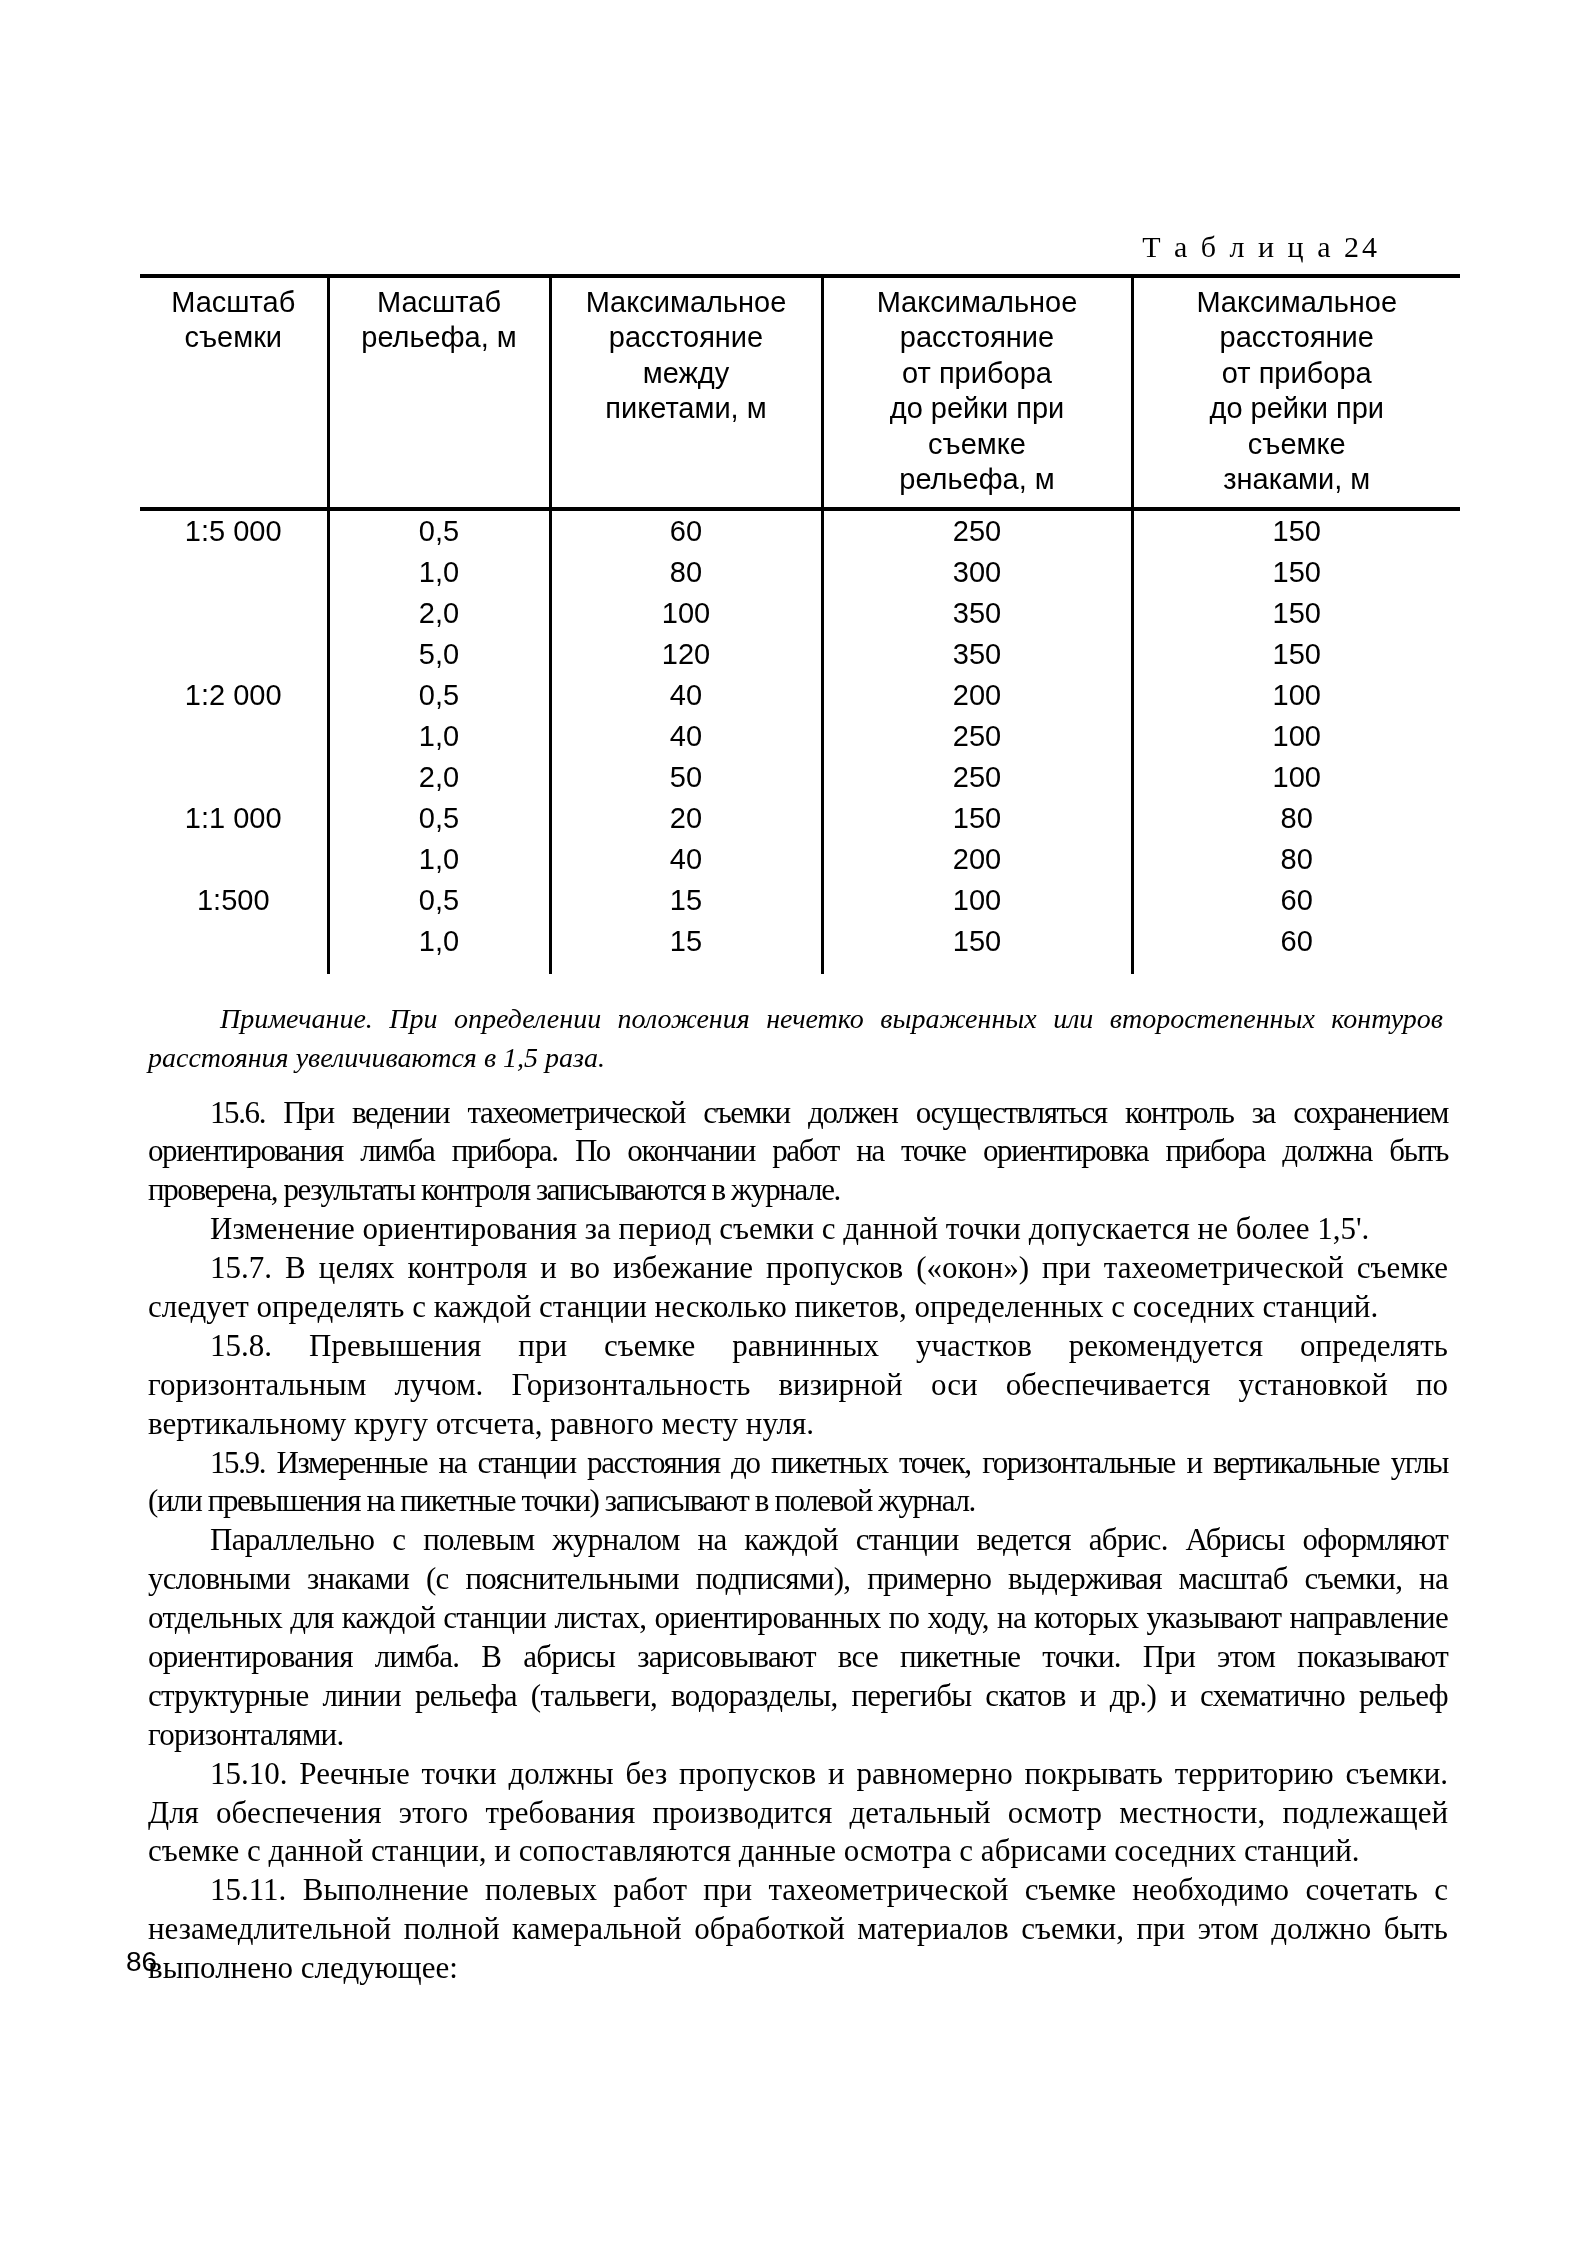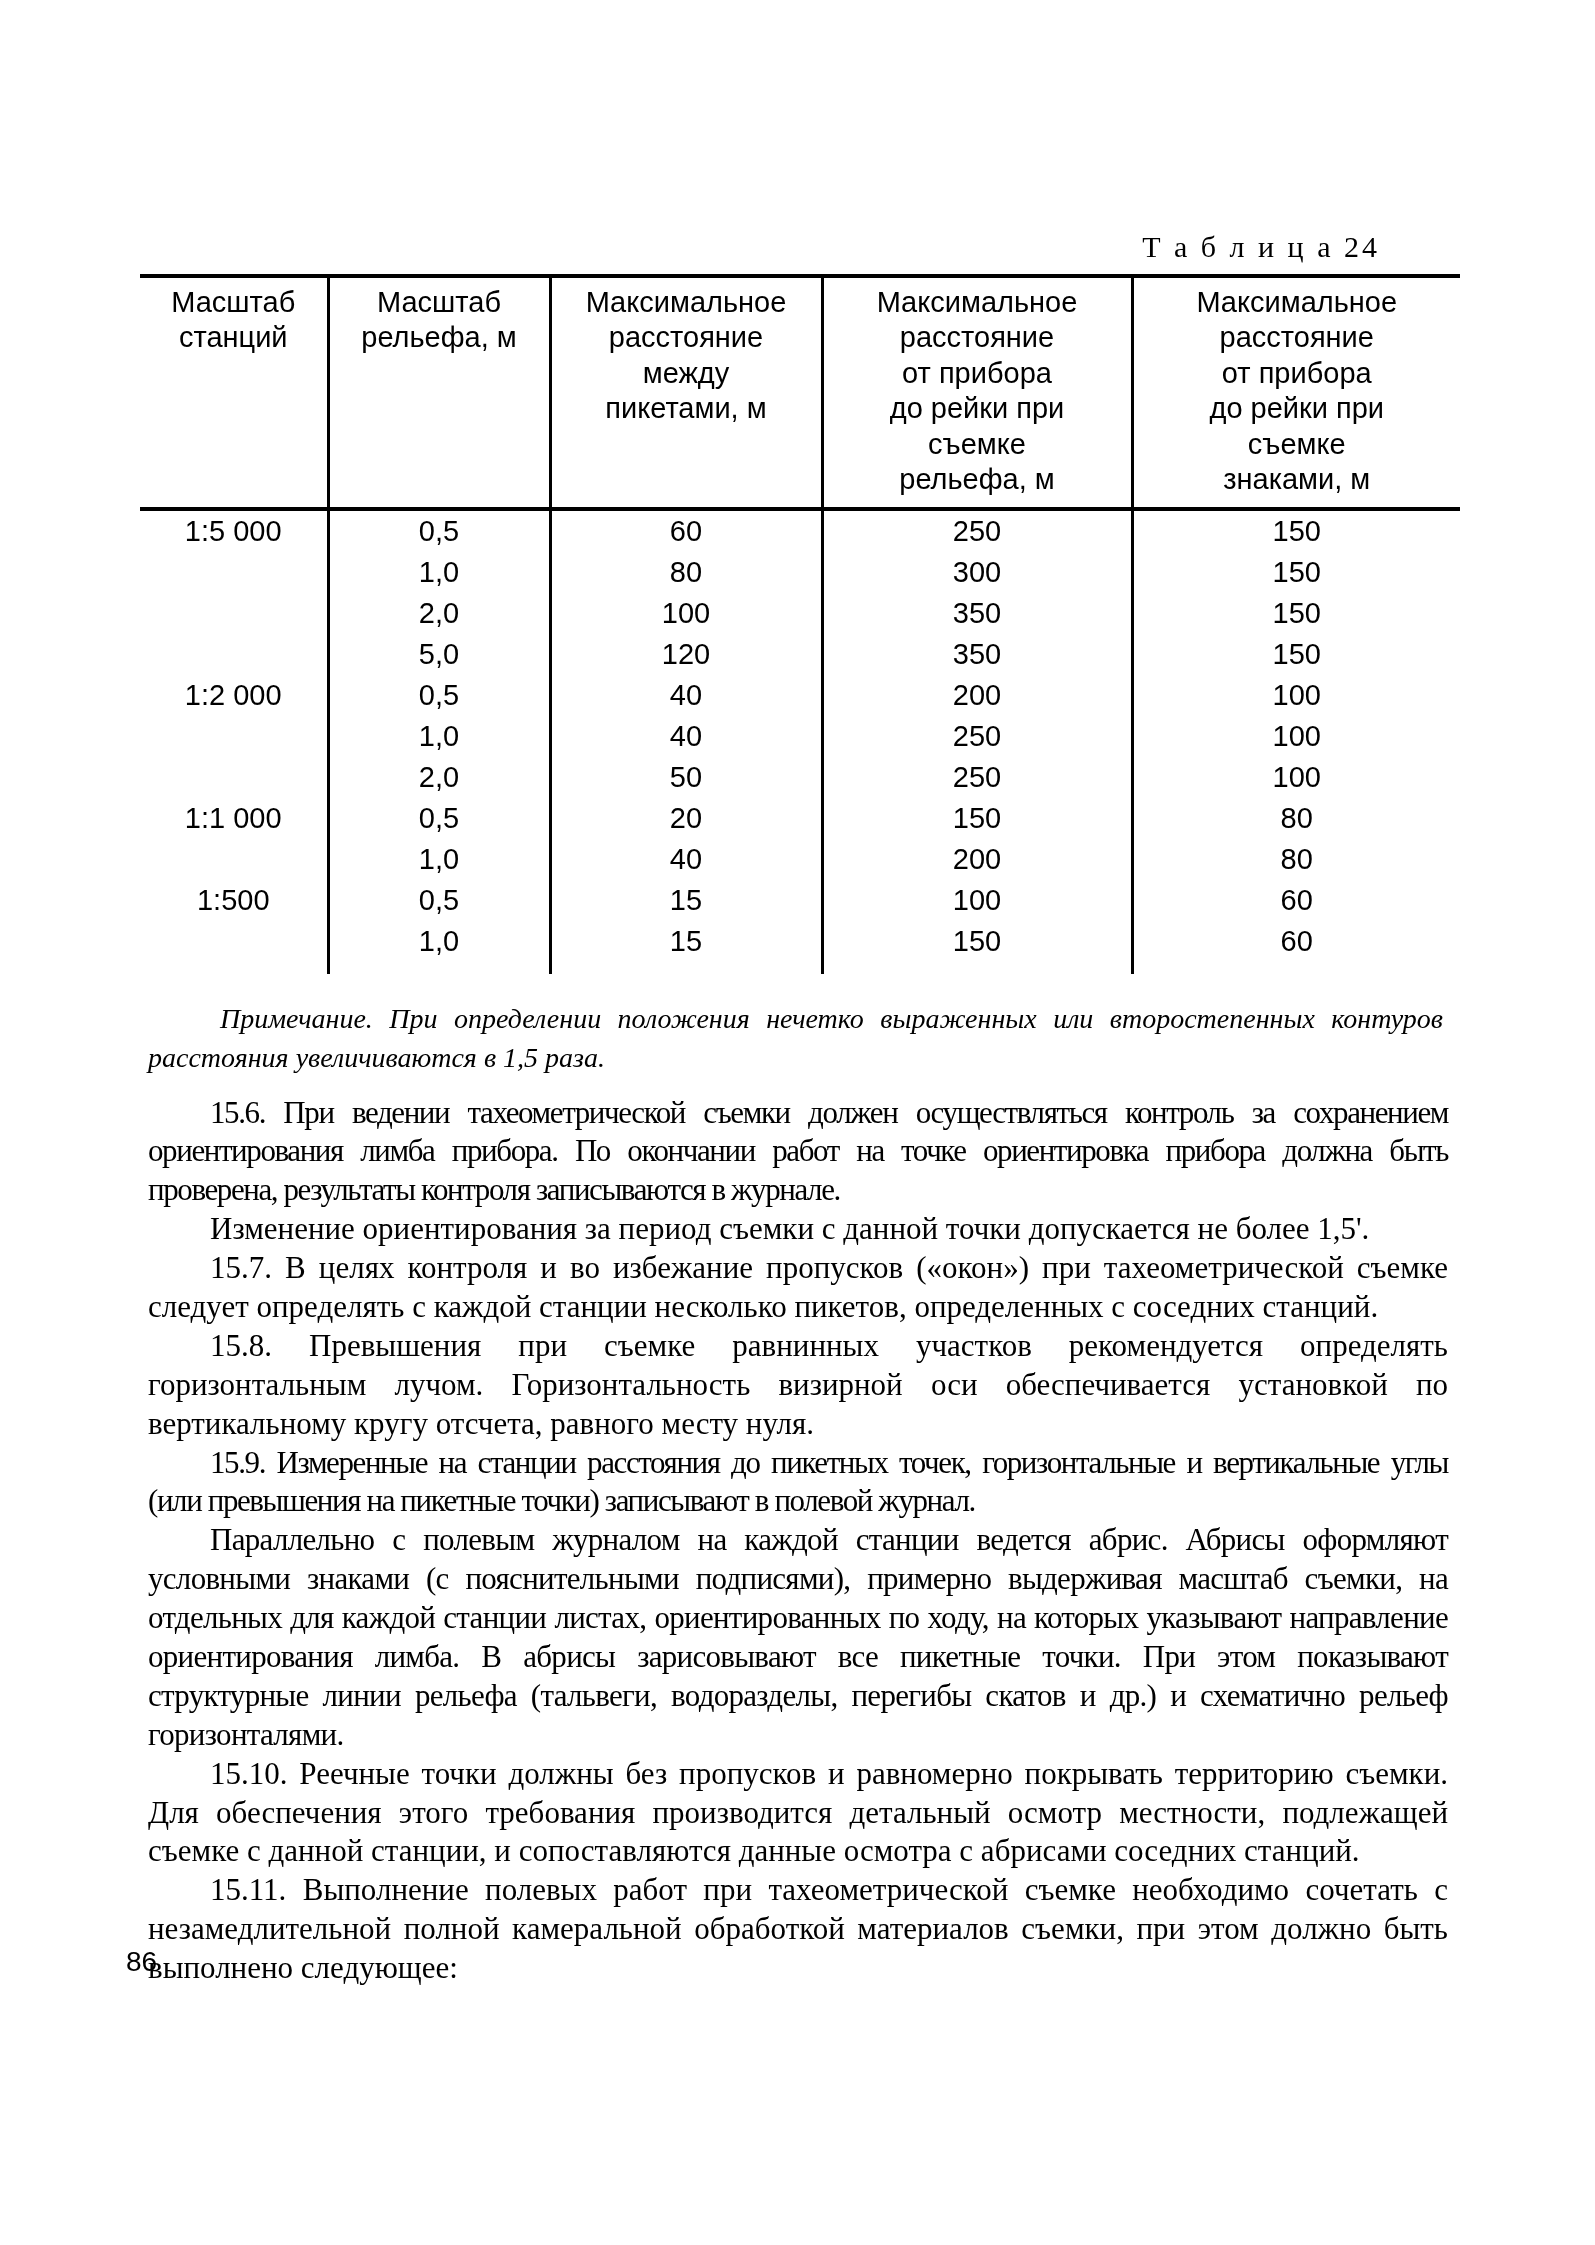--- a/index.html
+++ b/index.html
@@ -127,21 +127,21 @@
         <col class="col-scale">
           <col class="col-sect">
           <col class="col-pick">
         <col class="col-relief">
           <col class="col-contur">
       </colgroup>
       <thead>
         <tr class="head-row">
           <th>
             <span class="hdr-line">Масштаб</span>
-            <span class="hdr-line">станций</span>
+            <span class="hdr-line">съемки</span>
           </th>
           <th>
             <span class="hdr-line">Масштаб</span>
             <span class="hdr-line">рельефа, м</span>
           </th>
           <th>
             <span class="hdr-line">Максимальное</span>
             <span class="hdr-line">расстояние</span>
             <span class="hdr-line">между</span>
             <span class="hdr-line">пикетами, м</span>

